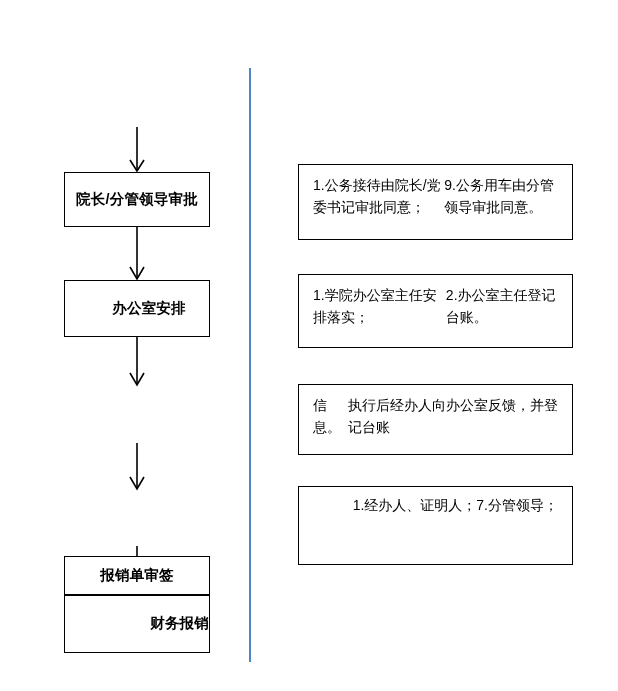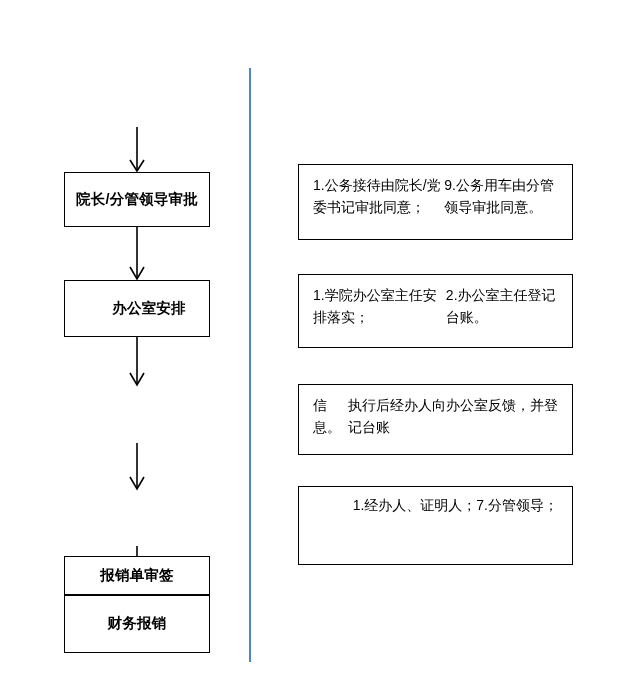--- a/index.html
+++ b/index.html
@@ -115,21 +115,21 @@
 
   <div class="flow-box" style="top:280px; height:57px;padding-left:24px;">
     <span class="flow-label">办公室安排</span>
   </div>
 
 
   <div class="flow-box" style="top:514px; height:39px;margin-top:42px;">
     <span class="flow-label">报销单审签</span>
   </div>
 
-  <div class="flow-box" style="top:595px; height:58px;">
+  <div class="flow-box" style="top:595px; height:58px;justify-content:flex-end;">
     <span class="flow-label">财务报销</span>
   </div>
 
   <div class="note-box" style="top:164px; height:76px;">
     <span class="note-line">1.公务接待由院长/党委书记审批同意；</span>
     <span class="note-line">9.公务用车由分管领导审批同意。</span>
   </div>
 
   <div class="note-box" style="top:274px; height:74px;">
     <span class="note-line">1.学院办公室主任安排落实；</span>

